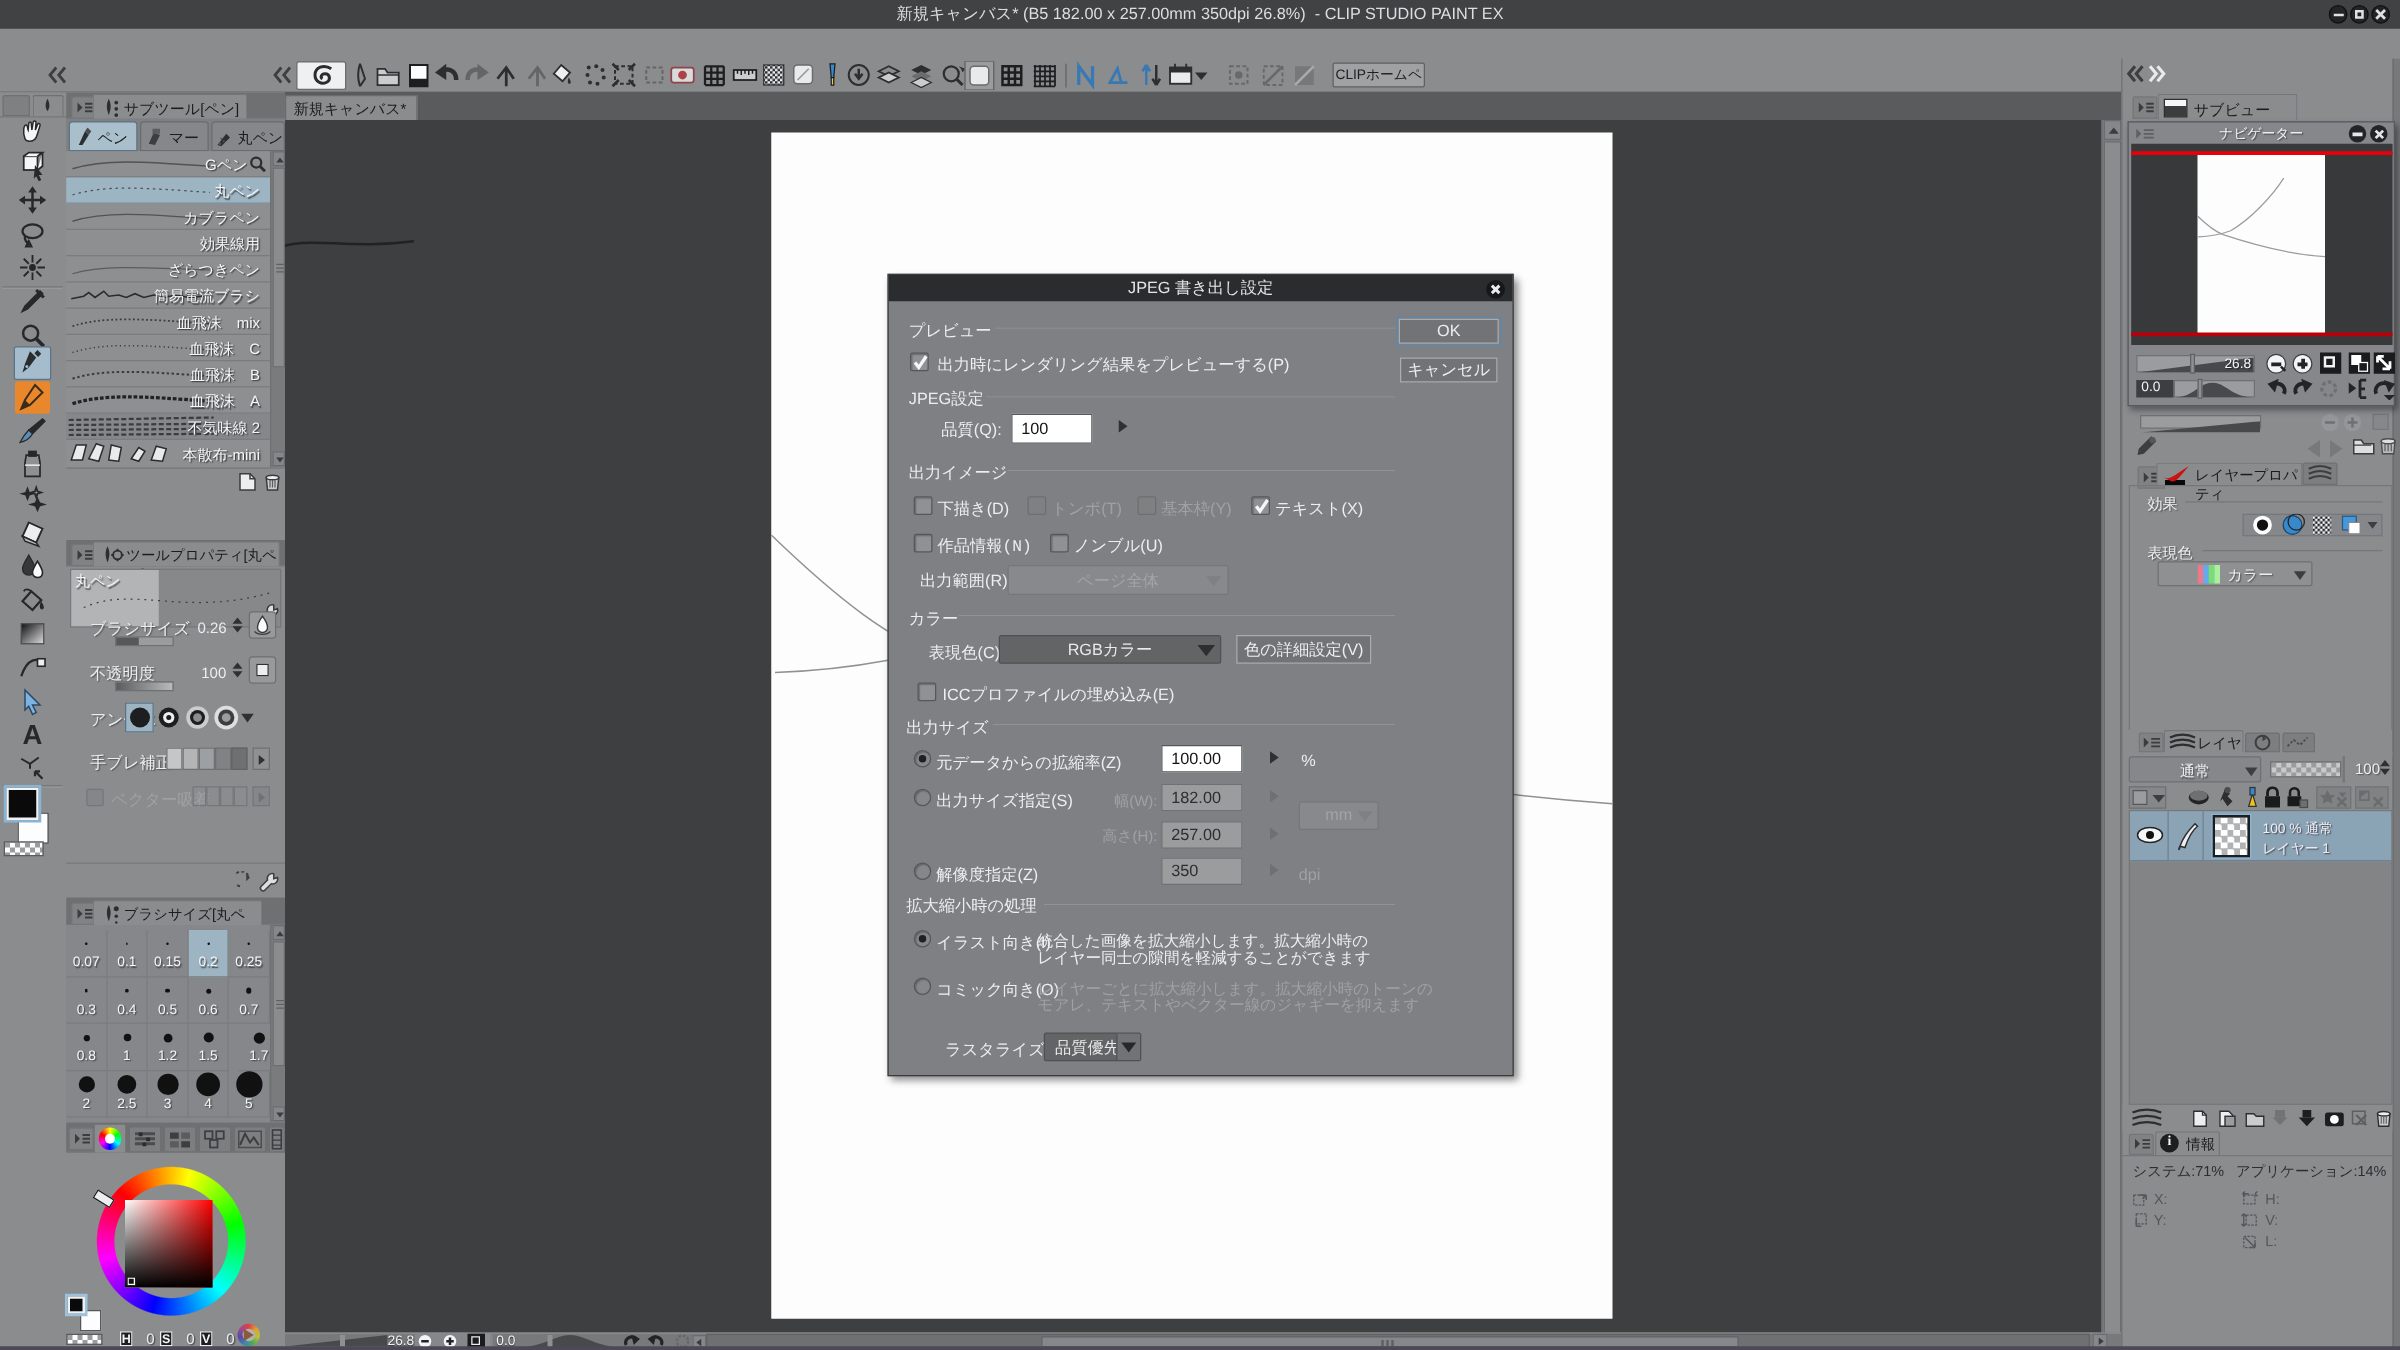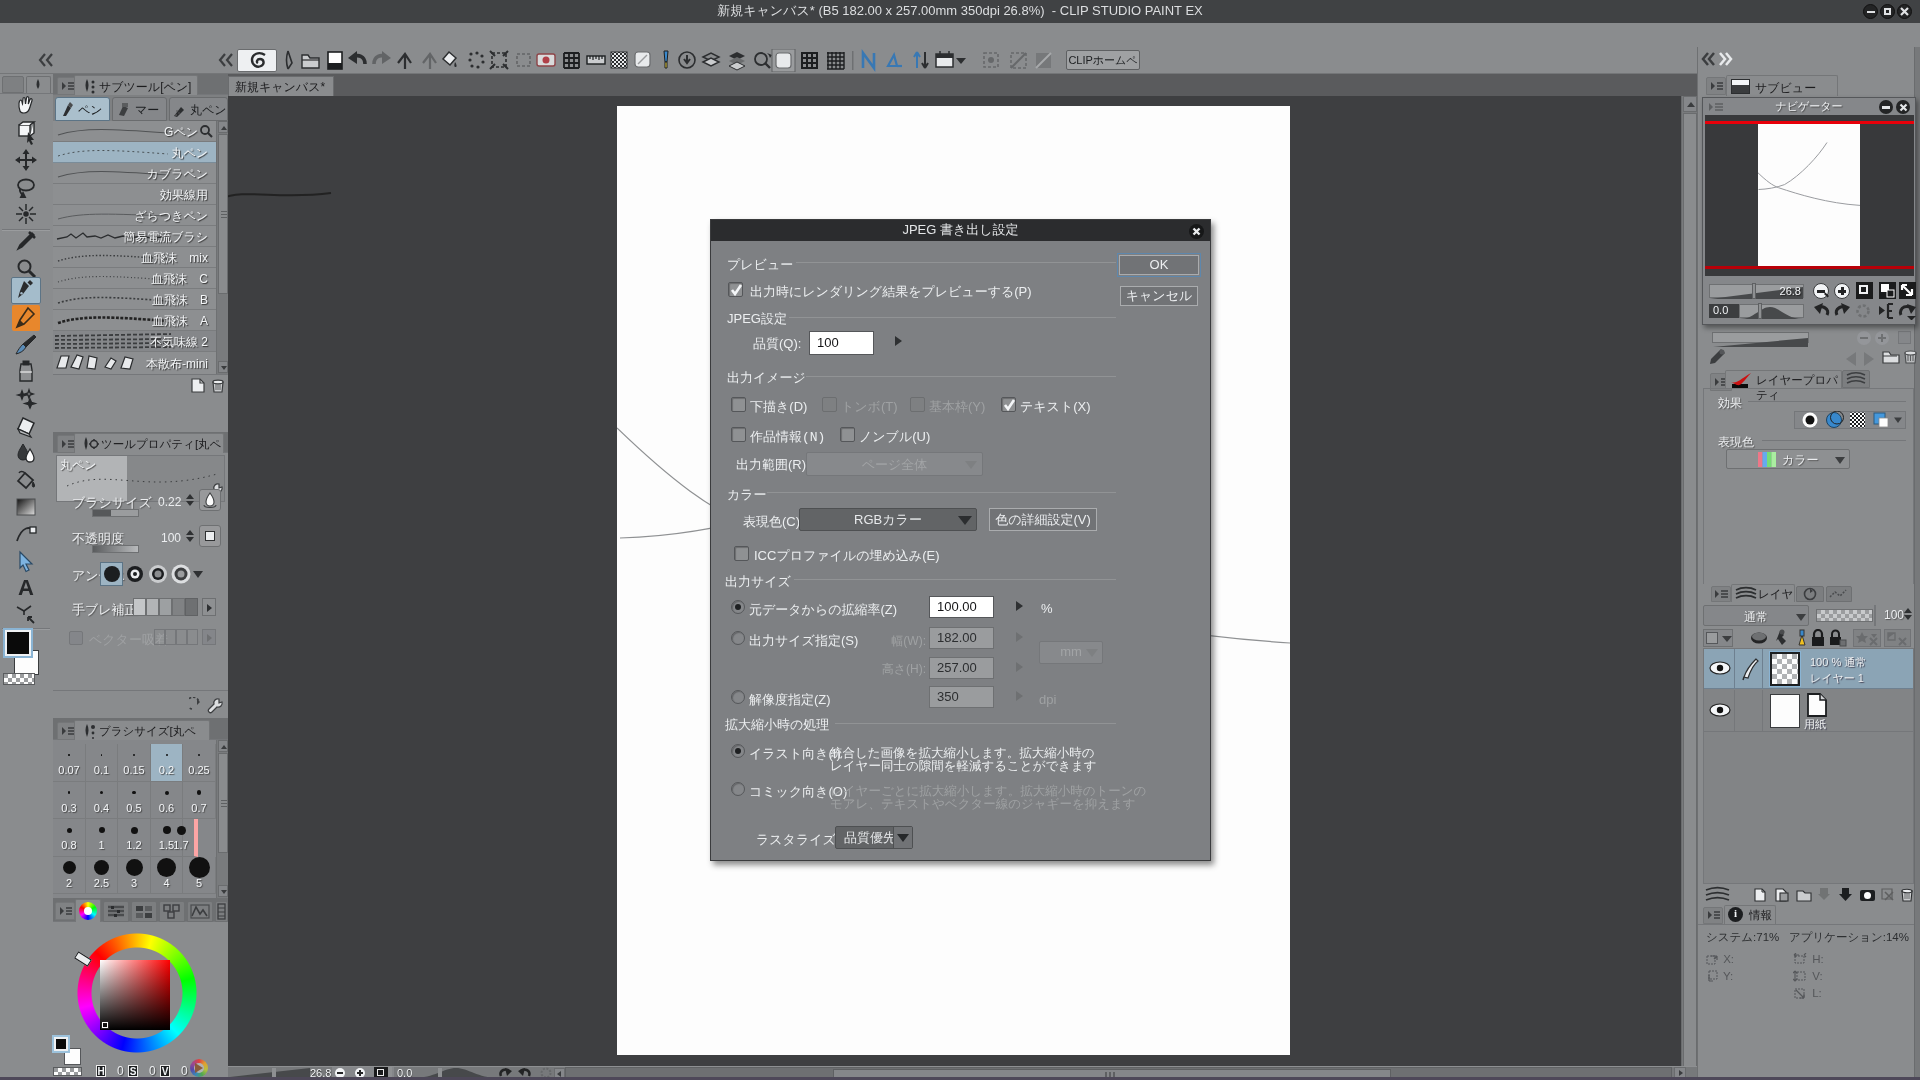--- a/index.html
+++ b/index.html
@@ -595,21 +595,21 @@
       <div class="abs" style="left:0;top:0;width:70px;height:45px;background:#b2b4b6;"></div>
       <div class="abs" style="left:3px;top:1px;font-size:12px;color:#f4f6f8;text-shadow:1px 1px 1px #444;">丸ペン</div>
       <svg class="abs" style="left:0;top:0" width="169" height="45">
           <path d="M10 30 C50 12 90 38 160 18" fill="none" stroke="#3a3c3e" stroke-width="1" stroke-dasharray="1.5 4"></path>
         </svg>
       <svg class="abs" style="left:148px;top:26px" width="19" height="19">
           <path d="M14 2 a4 4 0 0 0 -5 5 L3 13 a2 2 0 0 0 3 3 L12 10 a4 4 0 0 0 5 -5 l-3 1 z" fill="#dcdee0" stroke="#3a3c3e" stroke-width="1.2"></path>
         </svg>
     </div>
     <div class="lbl" style="left:19px;top:62px;font-size:13px;text-shadow:1px 1px 1px #555;">ブラシサイズ</div>
-    <div class="lbl" style="left:105px;top:63px;font-size:12px;">0.22</div>
+    <div class="lbl" style="left:105px;top:63px;font-size:12px;">0.26</div>
     <div class="abs" style="left:133px;top:62px;">
         <div class="arr" style="left:0;top:0;border-left:4px solid transparent;border-right:4px solid transparent;border-bottom:5px solid #2e3032;"></div>
         <div class="arr" style="left:0;top:7px;border-left:4px solid transparent;border-right:4px solid transparent;border-top:5px solid #2e3032;"></div>
       </div>
     <div class="abs" style="left:146px;top:57px;width:22px;height:22px;background:#98999b;border:1px solid #6e7072;border-radius:3px;"><svg width="20" height="20">
           <path d="M10 3 C7 7 6 10 6 12 a4 4 0 0 0 8 0 C14 10 13 7 10 3 Z" fill="#fbfbfb" stroke="#3a3c3e" stroke-width="1.1"></path>
           <path d="M4 15 a6 2.5 0 0 0 12 0" fill="none" stroke="#3a3c3e" stroke-width="1.1"></path>
         </svg></div>
     <div class="abs" style="left:39px;top:77px;width:47px;height:8px;background:#9a9c9e;border:1px solid #6e7072;">
         <div class="abs" style="left:0;top:0;width:18px;height:6px;background:#56585a;"></div>
@@ -730,21 +730,21 @@
           <div class="abs" style="left:0;top:20px;width:32px;text-align:center;font-size:11px;color:#f4f6f8;text-shadow:1px 1px 1px #444;">1</div>
         </div>
         <div class="abs" style="left:65px;top:79px;width:32.5px;height:37.5px;border-right:1px solid #7a7c7e;border-bottom:1px solid #7a7c7e;">
           <div class="abs" style="left:12.5px;top:7.5px;width:7px;height:7px;border-radius:50%;background:#111;"></div>
           <div class="abs" style="left:0;top:20px;width:32px;text-align:center;font-size:11px;color:#f4f6f8;text-shadow:1px 1px 1px #444;">1.2</div>
         </div>
         <div class="abs" style="left:97.5px;top:79px;width:32.5px;height:37.5px;border-right:1px solid #7a7c7e;border-bottom:1px solid #7a7c7e;">
           <div class="abs" style="left:12px;top:7px;width:8px;height:8px;border-radius:50%;background:#111;"></div>
           <div class="abs" style="left:0;top:20px;width:32px;text-align:center;font-size:11px;color:#f4f6f8;text-shadow:1px 1px 1px #444;">1.5</div>
         </div>
-        <div class="abs" style="left:112px;top:79px;width:32.5px;height:37.5px;border-right:4px solid #fca5a5;border-bottom:1px solid #7a7c7e;text-decoration:underline;">
+        <div class="abs" style="left:138px;top:79px;width:32.5px;height:37.5px;border-right:4px solid #fca5a5;border-bottom:1px solid #7a7c7e;text-decoration:underline;">
           <div class="abs" style="left:11.5px;top:6.5px;width:9px;height:9px;border-radius:50%;background:#111;"></div>
           <div class="abs" style="left:0;top:20px;width:32px;text-align:center;font-size:11px;color:#f4f6f8;text-shadow:1px 1px 1px #444;">1.7</div>
         </div>
         <div class="abs" style="left:0px;top:116.5px;width:32.5px;height:37.5px;border-right:1px solid #7a7c7e;border-bottom:1px solid #7a7c7e;">
           <div class="abs" style="left:9.5px;top:4.5px;width:13px;height:13px;border-radius:50%;background:#111;"></div>
           <div class="abs" style="left:0;top:20px;width:32px;text-align:center;font-size:11px;color:#f4f6f8;text-shadow:1px 1px 1px #444;">2</div>
         </div>
         <div class="abs" style="left:32.5px;top:116.5px;width:32.5px;height:37.5px;border-right:1px solid #7a7c7e;border-bottom:1px solid #7a7c7e;">
           <div class="abs" style="left:8.5px;top:3.5px;width:15px;height:15px;border-radius:50%;background:#111;"></div>
           <div class="abs" style="left:0;top:20px;width:32px;text-align:center;font-size:11px;color:#f4f6f8;text-shadow:1px 1px 1px #444;">2.5</div>
@@ -1065,34 +1065,20 @@
         <div class="abs" style="left:30px;top:0;width:1px;height:40px;background:#6e8090;"></div>
         <svg class="abs" style="left:36px;top:8px" width="20" height="24">
             <path d="M16 2 C10 8 6 14 4 20 L8 21 C10 15 13 8 18 4 Z" fill="#eceef0" stroke="#2c2e30" stroke-width="1.2"></path>
             <path d="M4 20 L3 23" stroke="#2c2e30" stroke-width="1.5"></path>
           </svg>
         <div class="abs" style="left:58px;top:0;width:1px;height:40px;background:#6e8090;"></div>
         <div class="abs" style="left:66px;top:3px;width:30px;height:34px;background:repeating-conic-gradient(#fdfdfd 0% 25%, #b0b2b4 0% 50%) 0 0/10px 10px;border:2px solid #1c1e20;outline:1px solid #8ab4d4;"></div>
         <div class="lbl" style="left:106px;top:6px;font-size:11px;text-shadow:1px 1px 1px #445;">100 %  通常</div>
         <div class="lbl" style="left:106px;top:22px;font-size:11px;text-shadow:1px 1px 1px #445;">レイヤー 1</div>
       </div>
-      <div class="abs" style="left:0;top:41px;width:209px;height:42px;border-bottom:1px solid #75777a;">
-        <svg class="abs" style="left:5px;top:13px" width="22" height="14">
-            <ellipse cx="11" cy="7" rx="10" ry="6" fill="#f4f6f8" stroke="#222" stroke-width="1.2"></ellipse>
-            <circle cx="11" cy="7" r="3.2" fill="#111"></circle>
-          </svg>
-        <div class="abs" style="left:30px;top:0;width:1px;height:42px;background:#75777a;"></div>
-        <div class="abs" style="left:58px;top:0;width:1px;height:42px;background:#75777a;"></div>
-        <div class="abs" style="left:66px;top:4px;width:30px;height:34px;background:#fdfdfd;border:1px solid #3a3c3e;"></div>
-        <svg class="abs" style="left:100px;top:2px" width="26" height="26">
-            <path d="M4 2 L16 2 L22 8 L22 24 L4 24 Z" fill="#fdfdfd" stroke="#1c1e20" stroke-width="1.8"></path>
-            <path d="M16 2 L16 8 L22 8" fill="#d0d2d4" stroke="#1c1e20" stroke-width="1.5"></path>
-          </svg>
-        <div class="lbl" style="left:100px;top:27px;font-size:11px;text-shadow:1px 1px 1px #445;">用紙</div>
-      </div>
     </div>
 
     <div class="abs" style="left:0;top:837px;width:216px;height:21px;background:#8a8c8e;">
       <svg class="abs" style="left:6px;top:2px" width="28" height="17">
           <path d="M2 4 C9 1 18 1 25 4 M2 9 C9 6 18 6 25 9 M2 14 C9 11 18 11 25 14" fill="none" stroke="#2c2e30" stroke-width="1.8"></path>
         </svg>
       <svg class="abs" style="left:56px;top:2px" width="160" height="18">
         <g>
             <path d="M1 3 L8 3 L11 6 L11 15 L1 15 Z" fill="#eceef0" stroke="#2c2e30" stroke-width="1.1"></path>
             <path d="M8 3 L8 6 L11 6" fill="none" stroke="#2c2e30" stroke-width="1"></path>

